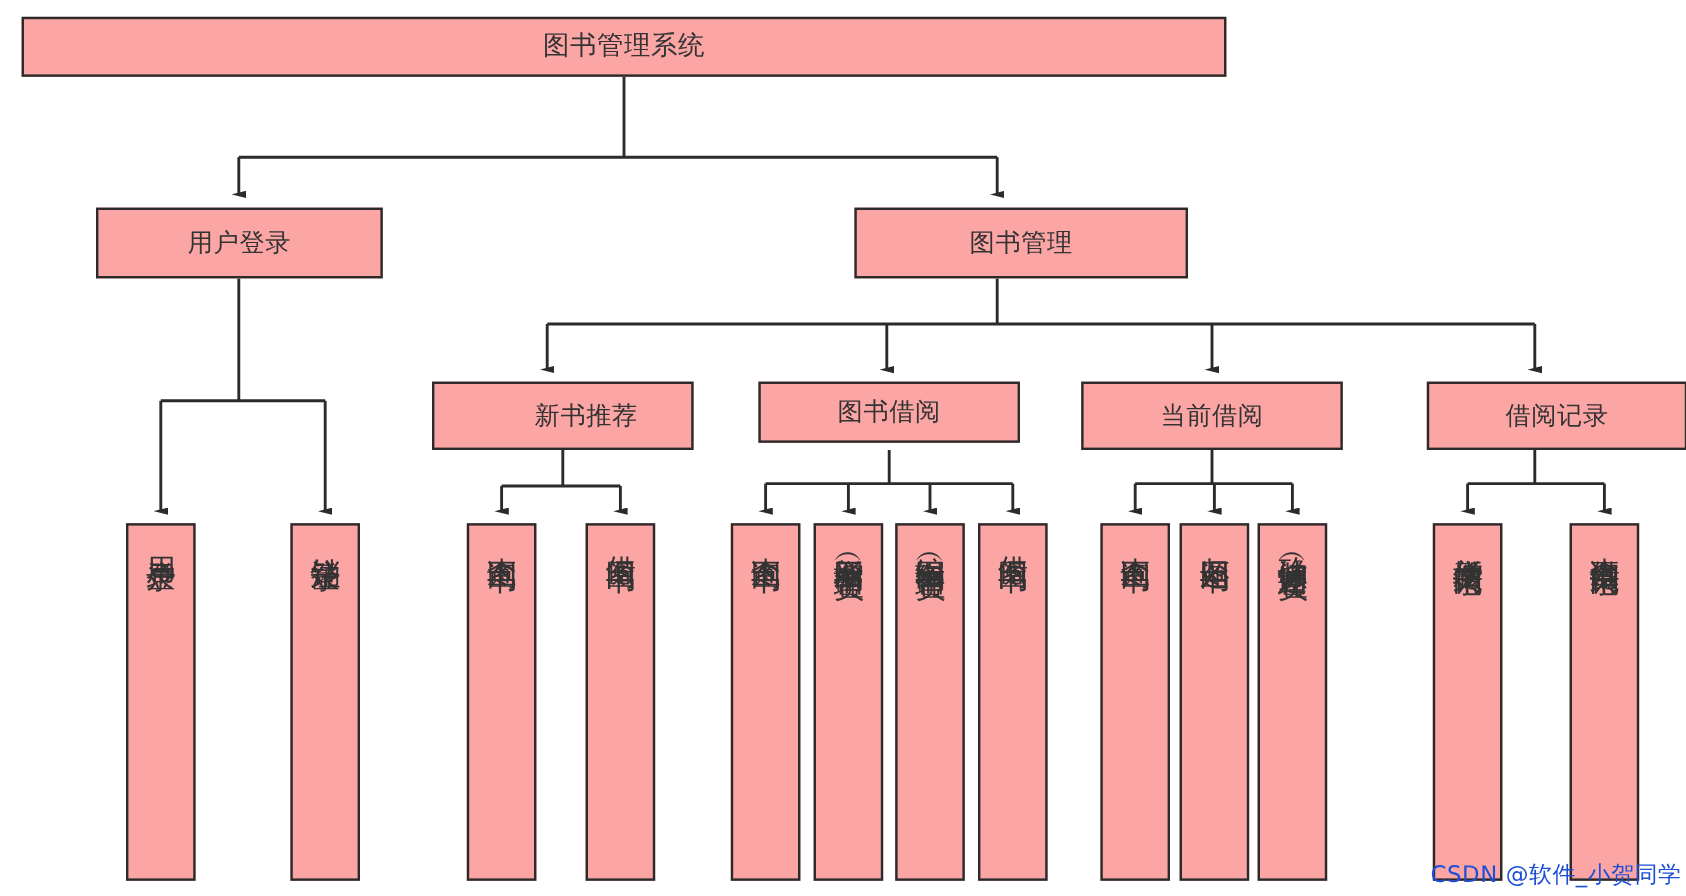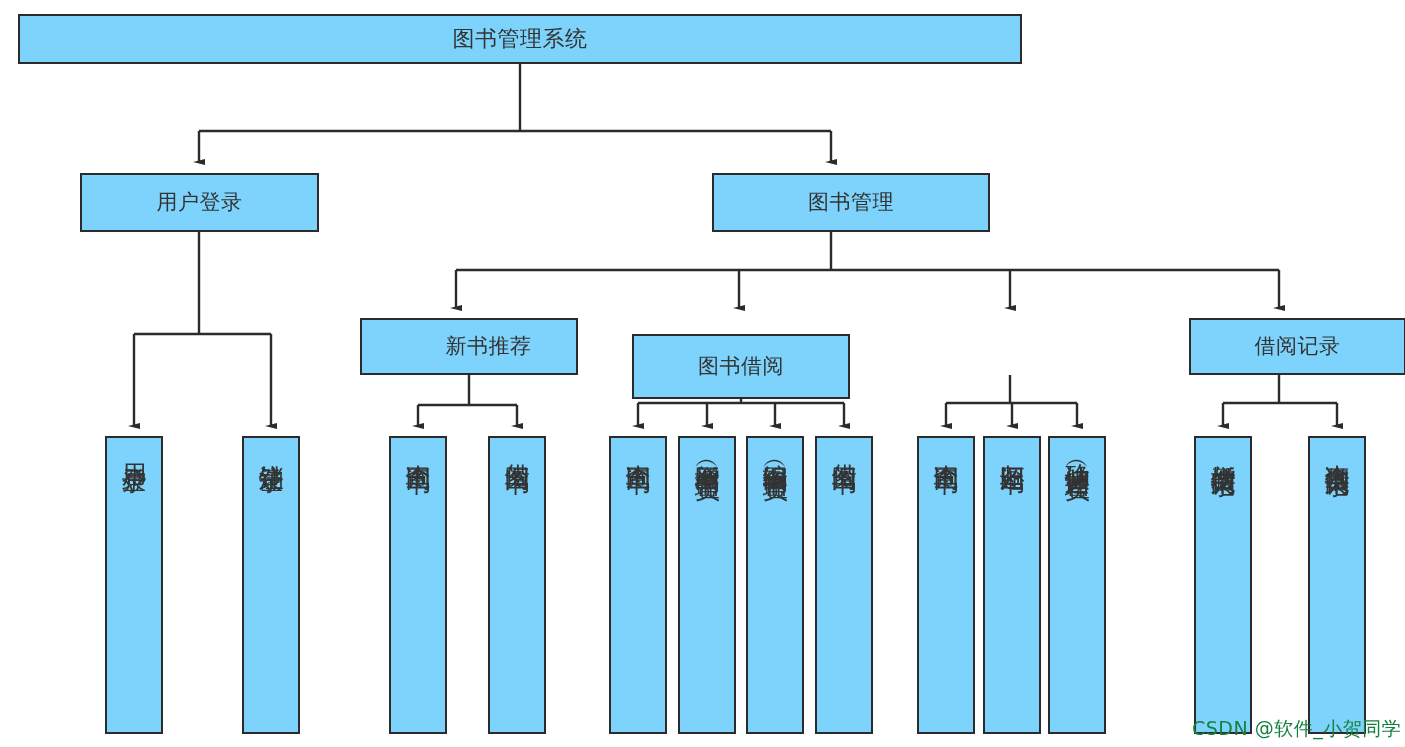--- a/index.html
+++ b/index.html
@@ -22,21 +22,21 @@
     position: absolute;
     left: 0;
     top: 0;
     width: 1405px;
     height: 747px;
     pointer-events: none;
   }
   .node {
     position: absolute;
     box-sizing: border-box;
-    background: #7dd3fc;
+    background: #fca5a5;
     border: 2px solid #2b2b2b;
     display: flex;
     align-items: center;
     justify-content: center;
     color: #2e2e2e;
   }
   .node-label {
     display: block;
     text-align: center;
     line-height: 1.12;
@@ -60,21 +60,21 @@
   .node.leaf .node-label {
     writing-mode: vertical-rl;
     text-orientation: upright;
     font-size: 25px;
     line-height: 1.02;
     letter-spacing: 2px;
     white-space: pre-line;
   }
   .watermark {
     position: absolute;
-    color: #15803d;
+    color: #1d4ed8;
     font-size: 19px;
     letter-spacing: 0.5px;
     white-space: nowrap;
     user-select: none;
   }
 </style>
 </head>
 <body>
 
 <div id="diagram-root">
@@ -138,24 +138,27 @@
   </div>
 
   <div class="node horiz" style="left:712px; top:173px; width:278px; height:59px;">
     <span class="node-label">图书管理</span>
   </div>
 
   <div class="node horiz" style="left:360px; top:318px; width:218px; height:57px;padding-left:39px;">
     <span class="node-label">新书推荐</span>
   </div>
 
-  <div class="node horiz" style="left:632px; top:334px; width:218px; height:65px;">
+  <div class="node horiz" style="left:632px; top:318px; width:218px; height:51px;">
     <span class="node-label">图书借阅</span>
   </div>
 
+  <div class="node horiz" style="left:901px; top:318px; width:218px; height:57px;">
+    <span class="node-label">当前借阅</span>
+  </div>
 
   <div class="node horiz" style="left:1171px; top:318px; width:217px; height:57px;margin-left:18px;">
     <span class="node-label">借阅记录</span>
   </div>
 
   <div class="node leaf" style="left:105px; top:436px; width:58px; height:298px;">
     <span class="node-label">用户登录</span>
   </div>
 
   <div class="node leaf" style="left:242px; top:436px; width:58px; height:298px;">

